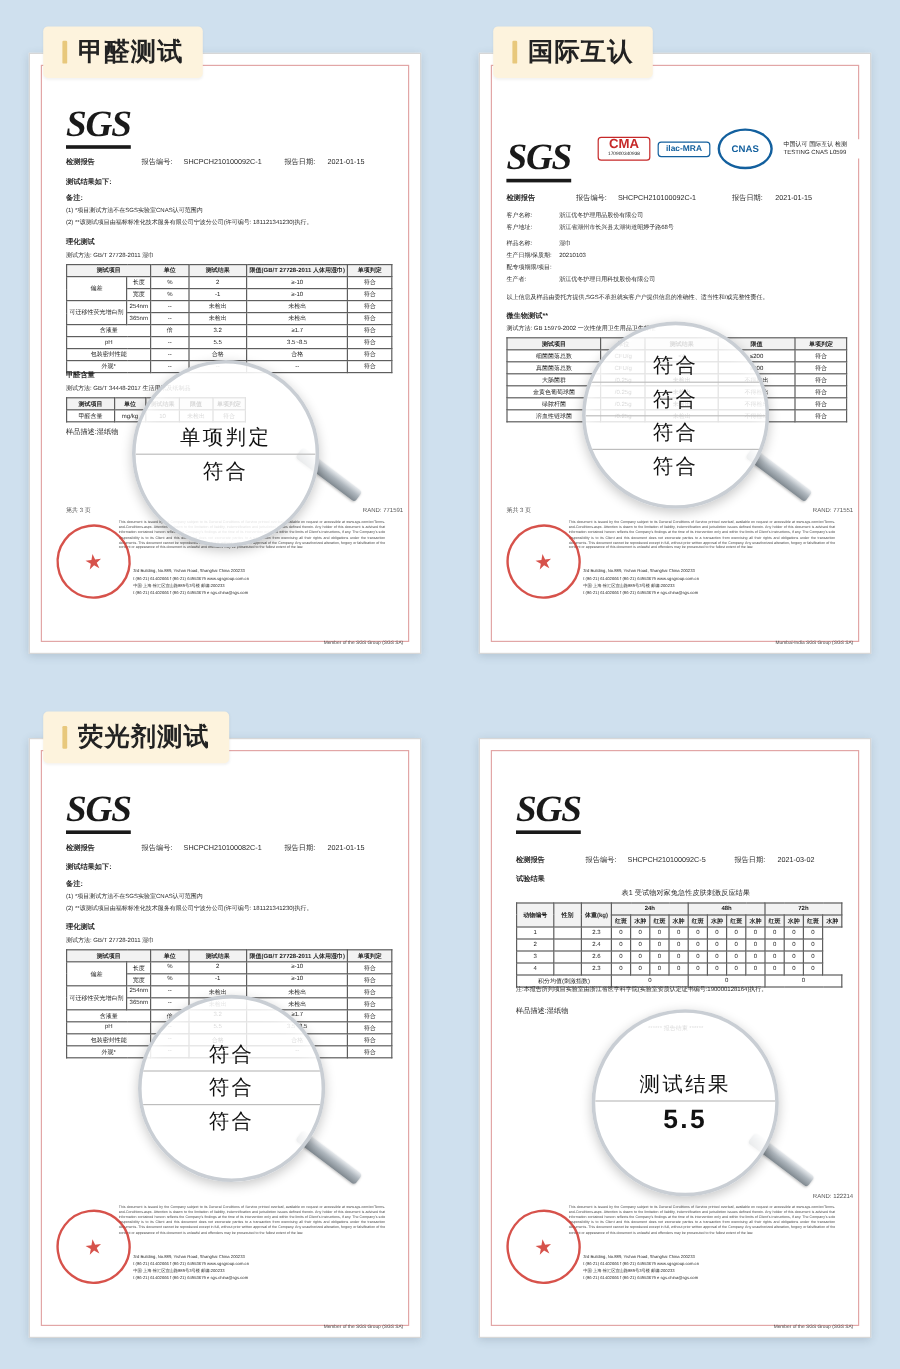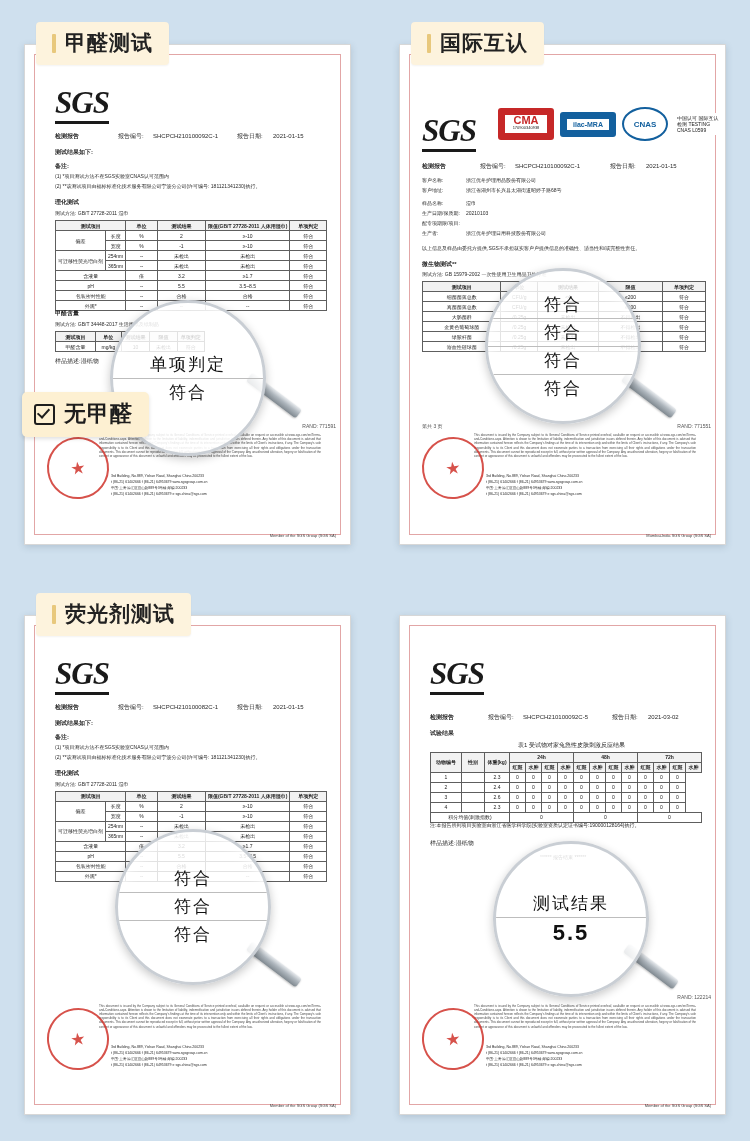--- a/index.html
+++ b/index.html
@@ -179,21 +179,21 @@
     left:4px;top:0px;
     width:5px;height:10px;
     border:solid #1d1d1d;
     border-width:0 2.4px 2.4px 0;
     transform:rotate(42deg);
   }
 
   
   .certs{position:absolute;display:flex;align-items:center;gap:6px;}
   .cert{
-    border:7px solid #f97316;
+    border:1px solid #f97316;
     border-radius:3px;
     padding:2px 3px;
     font-size:6px;
     text-align:center;
     line-height:7px;
     color:#1a1a1a;
     background:#fff;
     min-width:36px;
   }
   .cert.red{color:#c62828;border-color:#c62828;font-weight:bold;font-size:11px;}
@@ -348,24 +348,20 @@
       <div class="txt" style="left:86px;top:446px;font-size:3.5px;">t (86-21) 61402666   f (86-21) 64953679   e sgs.china@sgs.com</div>
       <div class="footer-note" style="right:14px;bottom:6px;">Member of the SGS Group (SGS SA)</div>
     </div>
 
     <div class="mag-handle" style="left:243px;top:390px;"></div>
     <div class="mag" style="left:110px;top:300px;">
       <div class="mrow">单项判定</div>
       <div class="mrow">符合</div>
     </div>
 
-    <div class="badge" style="left:22px;top:392px;">
-      <span class="chk"></span>
-        <span>无甲醛</span>
-    </div>
   </div>
 
   <div class="cell">
     <div class="sec-title">
       <span class="bar"></span><span>国际互认</span>
     </div>
     <div class="paper">
       <div class="paper-inner"></div>
 
       <div class="sgs" style="left:22px;top:68px;">

